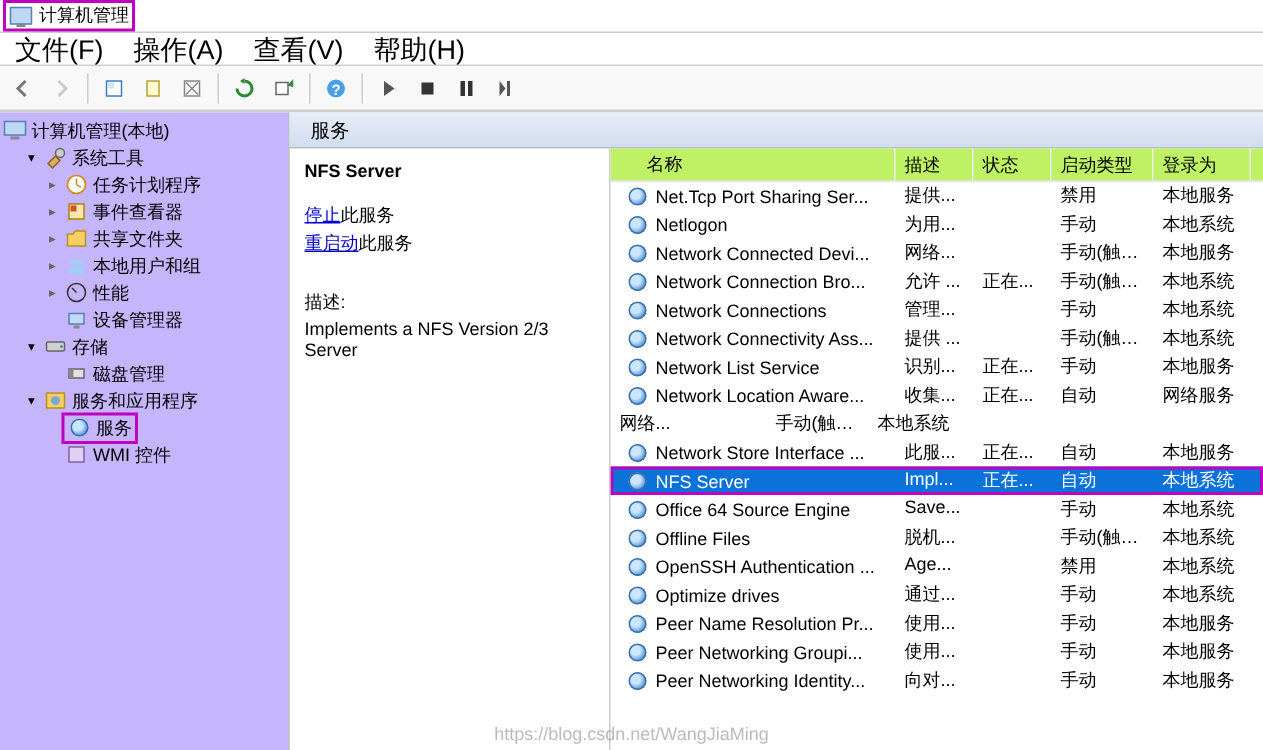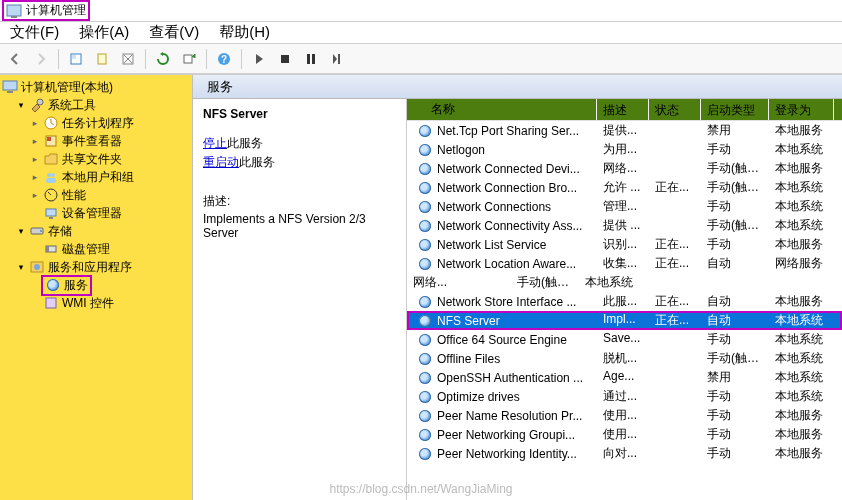--- a/index.html
+++ b/index.html
@@ -28,21 +28,21 @@
 
 
 .menubar {
   height: 22px;
   display: flex;
   align-items: center;
   padding: 0 4px;
   gap: 8px;
   border-bottom: 1px solid #d0d0d0;
 }
-.menu-item { padding: 2px 6px; font-size: 15px; }
+.menu-item { padding: 2px 6px; font-size: 18px; }
 
 
 .toolbar {
   height: 30px;
   display: flex;
   align-items: center;
   padding: 2px 4px;
   gap: 4px;
   border-bottom: 1px solid #d0d0d0;
   background: #f8f8f8;
@@ -59,21 +59,21 @@
 
 
 .main { flex: 1; display: flex; min-height: 0; border-top: 1px solid #ccc; }
 
 
 .tree {
   width: 193px;
   border-right: 1px solid #bfbfbf;
   padding: 3px 2px;
   overflow: auto;
-  background: #fde047;
+  background: #c4b5fd;
 }
 .tree-node {
   display: flex;
   align-items: center;
   height: 18px;
   white-space: nowrap;
   gap: 3px;
   padding: 1px 0;
 }
 .tree-node .twisty { width: 10px; display: flex; justify-content: center; cursor: pointer; font-size: 9px; color: #666; }
@@ -111,21 +111,21 @@
 .detail .action-line { margin-bottom: 2px; }
 .detail a { color: #0000cc; text-decoration: underline; cursor: pointer; }
 .detail .desc-label { margin-top: 22px; }
 .detail .desc-text { margin-top: 2px; }
 
 
 .svc { flex: 1; display: flex; flex-direction: column; min-width: 0; overflow: auto; }
 .svc-headrow {
   display: flex;
   height: 22px;
-  background: #4d7c0f;
+  background: #bef264;
   border-bottom: 1px solid #e0e0e0;
   font-size: 12px;
 }
 .svc-headrow .col { padding: 3px 6px; border-right: 1px solid #eee; white-space: nowrap; overflow: hidden; }
 .svc-row {
   display: flex;
   height: 19px;
   font-size: 12px;
 }
 .svc-row .col { padding: 1px 6px; white-space: nowrap; overflow: hidden; text-overflow: ellipsis; }

